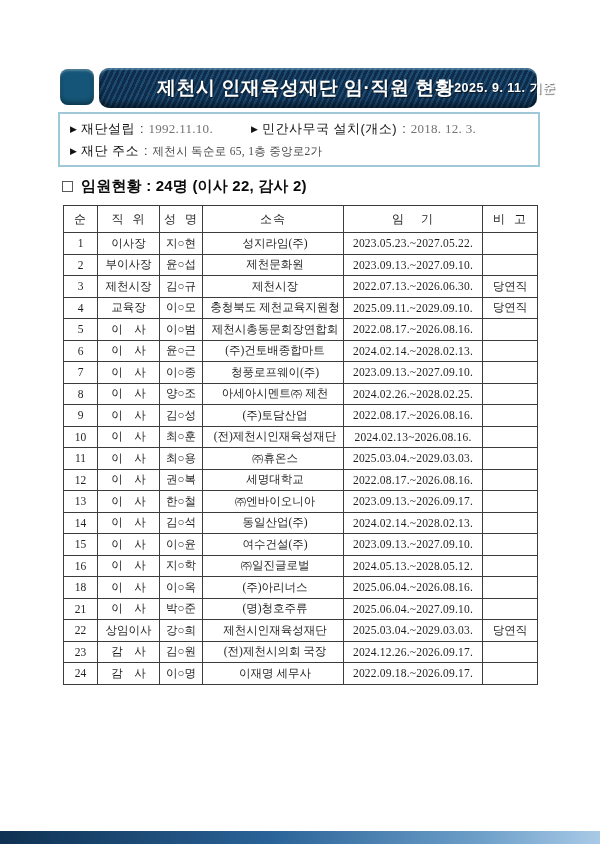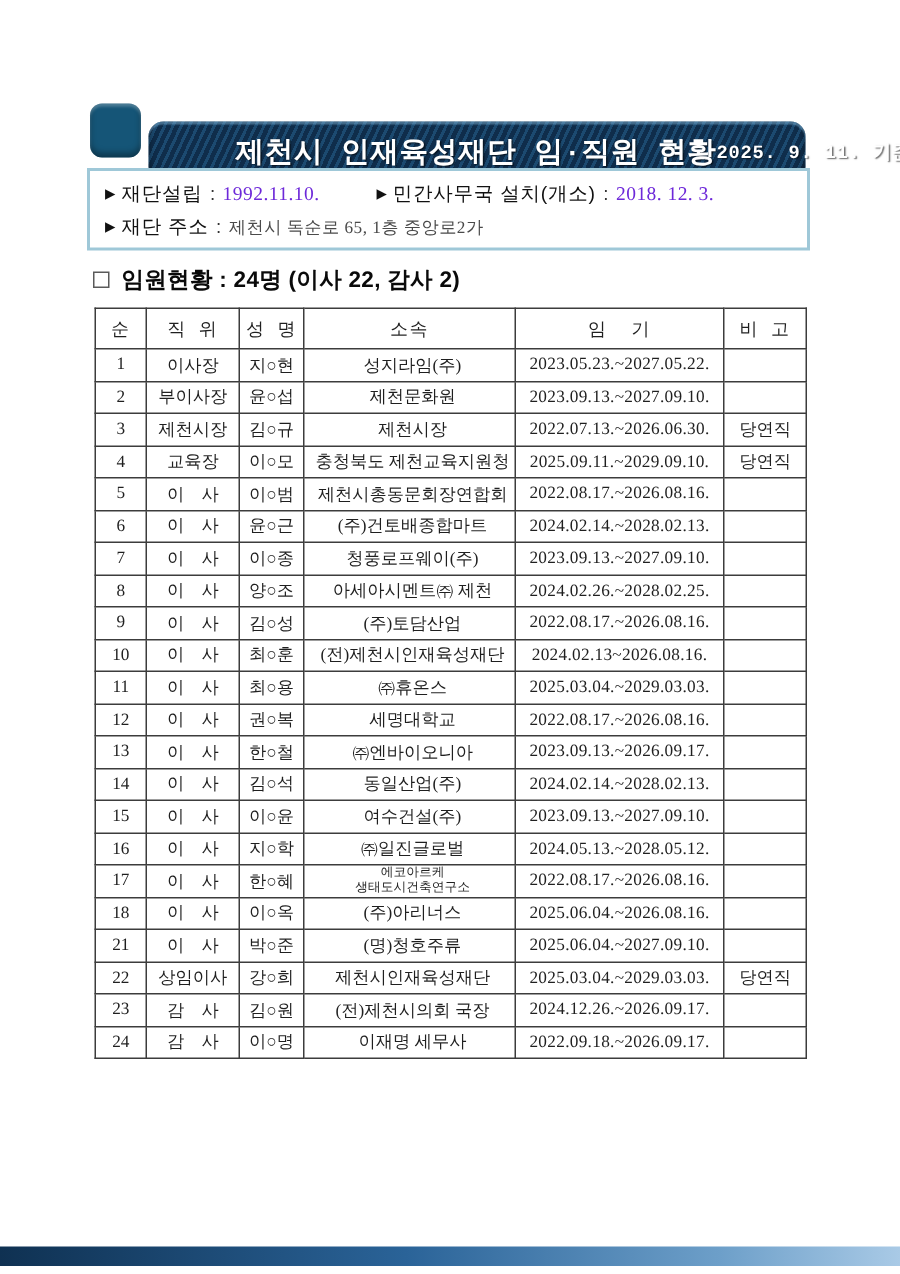--- a/index.html
+++ b/index.html
@@ -12,27 +12,26 @@
   .page { position: absolute; inset: 0; background: #ffffff; }
 
   
   .hdr-square {
     position: absolute; left: 60px; top: 69px; width: 34px; height: 36px;
     background: linear-gradient(160deg, #1b6végé 0%, #155577 100%);
     background: #155577; border-radius: 8px;
     box-shadow: inset 0 2px 2px rgba(255,255,255,.25), inset 0 -3px 4px rgba(0,0,0,.35);
   }
   .hdr-banner {
-    position: absolute; left: 99px; top: 81px; width: 438px; height: 40px;
+    position: absolute; left: 99px; top: 68px; width: 438px; height: 40px;
     border-radius: 10px;
     background: repeating-linear-gradient(115deg, #1c4a70 0px, #1c4a70 2px, #0f2d4b 2px, #0f2d4b 5px);
     box-shadow: inset 0 2px 1px rgba(140,195,230,.45), inset 0 -4px 6px rgba(0,0,0,.5);
     display: flex; align-items: center;
     color: #ffffff;
-    font-family: Liberation Mono, monospace;
   }
   .hdr-title {
     margin-left: 58px; font-size: 19px; font-weight: bold; letter-spacing: .5px;
     text-shadow: 1px 1px 1px rgba(0,0,0,.6); white-space: nowrap;
   }
   .hdr-date {
     margin-left: auto; margin-right: 12px; font-size: 12.5px; font-weight: bold;
     letter-spacing: .5px; text-shadow: 1px 1px 1px rgba(0,0,0,.6); white-space: nowrap; text-align: center;
   }
 
@@ -41,21 +40,21 @@
     position: absolute; left: 58px; top: 112px; width: 482px; height: 55px;
     border: 2px solid #9fc8d8; background: #ffffff;
     padding: 6px 10px 0 10px;
   }
   .info-line { display: flex; align-items: baseline; height: 22px; white-space: pre; }
   .info-item { display: flex; align-items: baseline; white-space: pre; }
   .info-item.second { margin-left: 38px; }
   .bullet { font-size: 9px; color: #111; margin-right: 4px; position: relative; top: -1px; }
   .info-label { font-weight: normal; font-size: 13px; color: #111; letter-spacing: .5px; }
   .info-sep { font-size: 12.5px; color: #333; padding: 0 5px; }
-  .info-value { font-family: "Liberation Serif", serif; font-size: 13px; color: #6d28d9; letter-spacing: .3px; }
+  .info-value { font-family: "Liberation Serif", serif; font-size: 13px; color: #737373; letter-spacing: .3px; }
   .info-value.address { font-size: 11.5px; color: #4a4a4a; }
 
   
   .section-title {
     position: absolute; left: 62px; top: 177px;
     display: flex; align-items: center; white-space: pre;
   }
   .sq-icon {
     width: 11px; height: 11px; border: 1.5px solid #5a5a5a; background: #fff;
     display: inline-block; margin-right: 8px;
@@ -270,29 +269,20 @@
         </tr>
         <tr>
           <td class="col-no">16</td>
           <td class="col-pos">이    사</td>
           <td class="col-name">지○학</td>
           <td class="col-aff">㈜일진글로벌</td>
           <td class="col-term">2024.05.13.~2028.05.12.</td>
           <td class="col-note"></td>
         </tr>
         <tr>
-          <td class="col-no">17</td>
-          <td class="col-pos">이    사</td>
-          <td class="col-name">한○혜</td>
-          <td class="col-aff multiline">에코아르케
-생태도시건축연구소</td>
-          <td class="col-term">2022.08.17.~2026.08.16.</td>
-          <td class="col-note"></td>
-        </tr>
-        <tr>
           <td class="col-no">18</td>
           <td class="col-pos">이    사</td>
           <td class="col-name">이○옥</td>
           <td class="col-aff">(주)아리너스</td>
           <td class="col-term">2025.06.04.~2026.08.16.</td>
           <td class="col-note"></td>
         </tr>
         <tr>
           <td class="col-no">21</td>
           <td class="col-pos">이    사</td>

